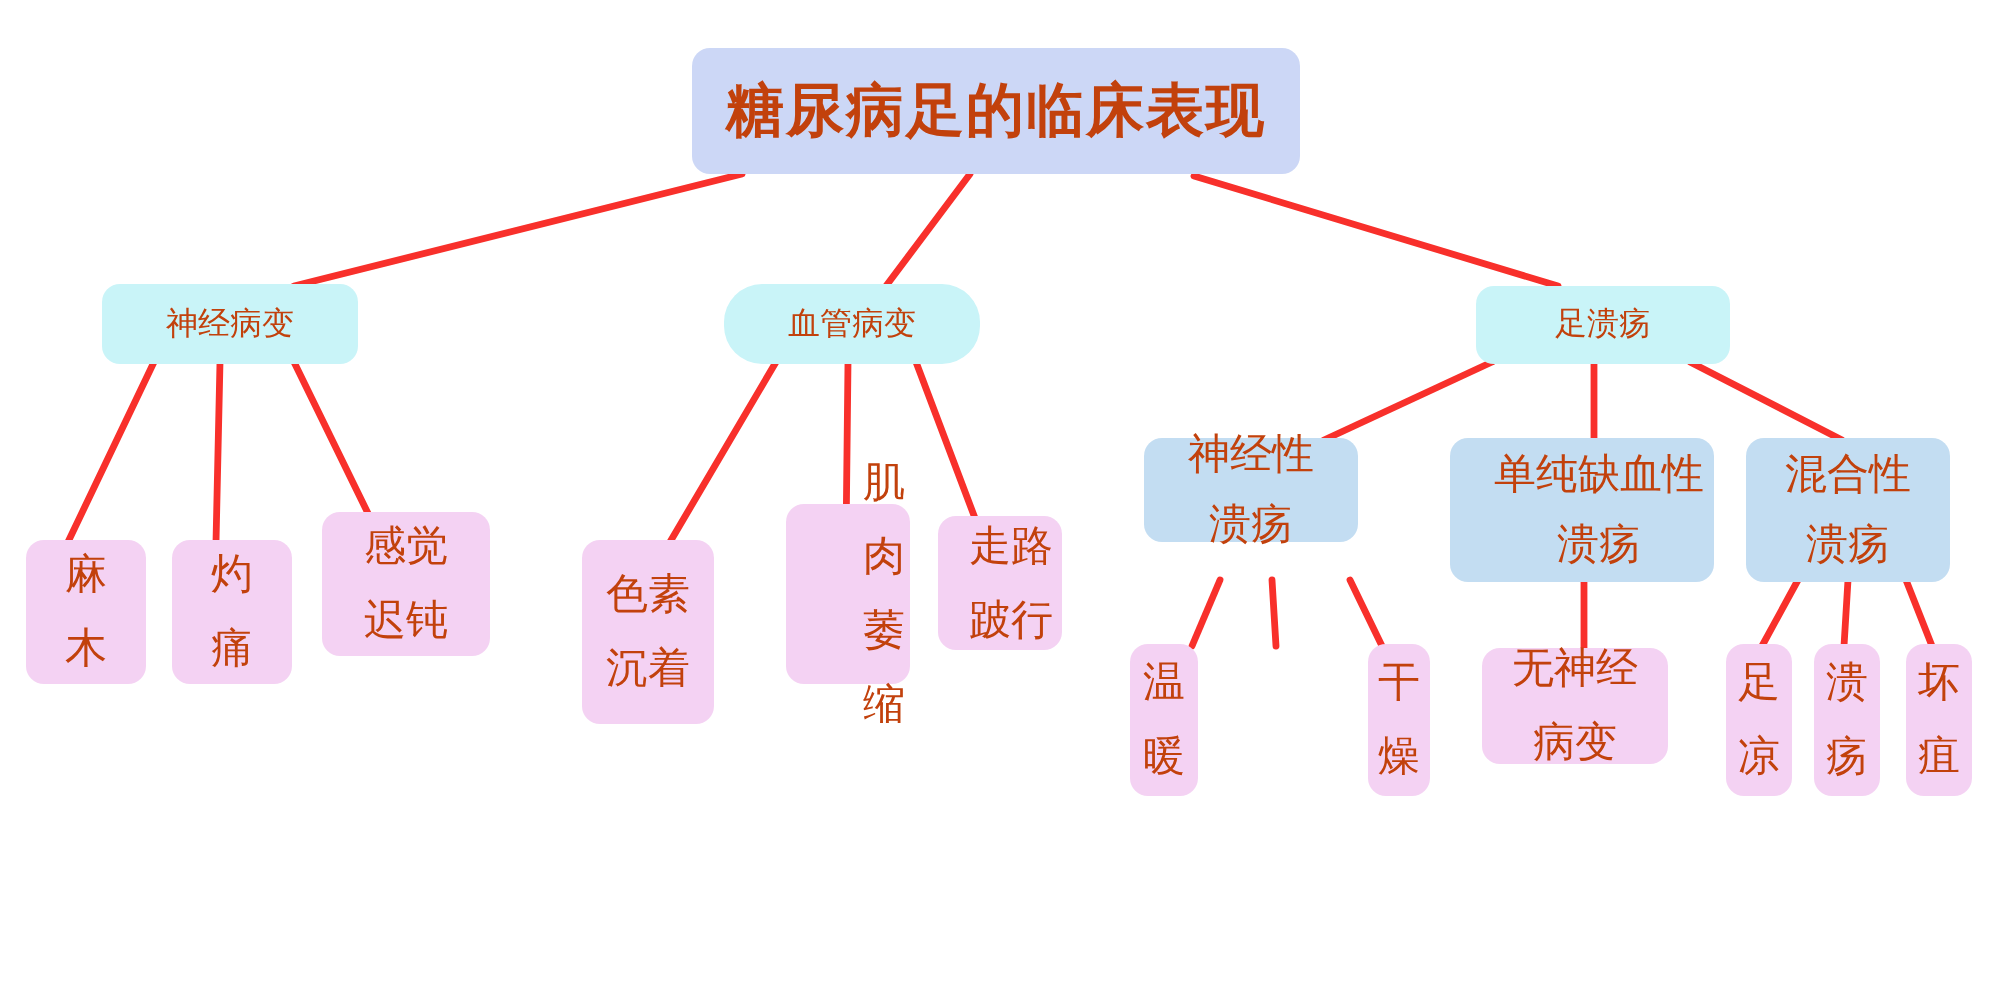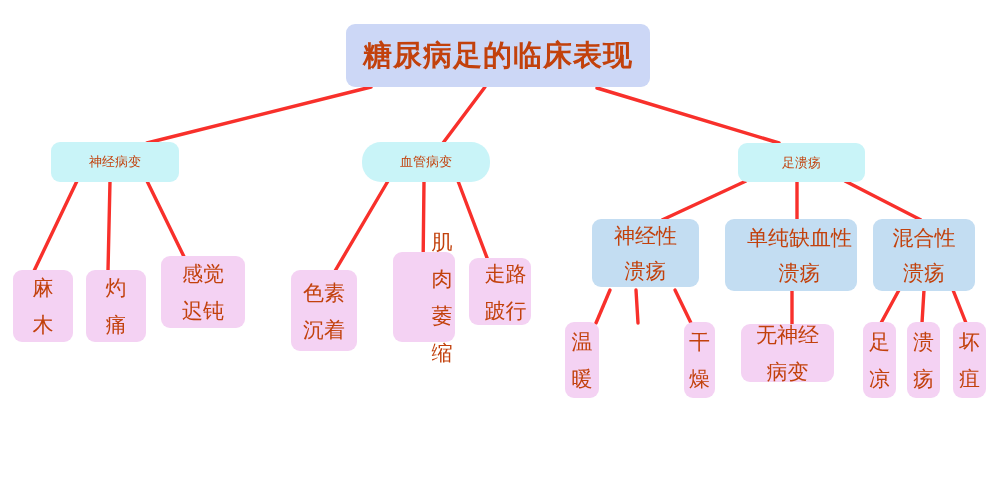--- a/index.html
+++ b/index.html
@@ -16,21 +16,21 @@
   .node {
     position: absolute; z-index: 2;
     display: flex; align-items: center; justify-content: center;
     text-align: center; white-space: pre-line;
     border-radius: 9px;
     color: #c2410c;
     font-weight: 500;
     box-sizing: border-box;
   }
   .c-root { background: #ccd7f6; font-size: 29px; font-weight: 600; letter-spacing: 1px; }
-  .c-cyan { background: #c9f4f8; font-size: 13px; }
+  .c-cyan { background: #c9f4f8; font-size: 16px; }
   .c-blue { background: #c3ddf2; font-size: 21px; line-height: 35px; }
   .c-pink { background: #f4d2f3; font-size: 21px; line-height: 37px; }
 </style>
 </head>
 <body>
 
 <div class="canvas">
 
   <svg class="edges" width="1000" height="500" viewBox="0 0 1000 500">
     <line x1="371" y1="87" x2="147" y2="143"></line>
@@ -60,28 +60,28 @@
   <div class="node c-cyan" style="left:362px; top:142px; width:128px; height:40px;border-radius:19px;">血管病变</div>
   <div class="node c-cyan" style="left:738px; top:143px; width:127px; height:39px;">足溃疡</div>
 
   <div class="node c-pink" style="left:13px; top:270px; width:60px; height:72px;">麻
 木</div>
   <div class="node c-pink" style="left:86px; top:270px; width:60px; height:72px;">灼
 痛</div>
   <div class="node c-pink" style="left:161px; top:256px; width:84px; height:72px;">感觉
 迟钝</div>
 
-  <div class="node c-pink" style="left:291px; top:270px; width:66px; height:81px;">色素
+  <div class="node c-pink" style="left:291px; top:270px; width:66px; height:92px;">色素
 沉着</div>
   <div class="node c-pink" style="left:393px; top:252px; width:62px; height:90px;padding-left:36px;">肌肉
 萎缩</div>
   <div class="node c-pink" style="left:469px; top:258px; width:62px; height:67px;padding-left:11px;">走路
 跛行</div>
 
-  <div class="node c-blue" style="left:592px; top:219px; width:107px; height:68px;">神经性
+  <div class="node c-blue" style="left:572px; top:219px; width:107px; height:52px;">神经性
 溃疡</div>
   <div class="node c-blue" style="left:725px; top:219px; width:132px; height:72px;padding-left:17px;">单纯缺血性
 溃疡</div>
   <div class="node c-blue" style="left:873px; top:219px; width:102px; height:72px;">混合性
 溃疡</div>
 
   <div class="node c-pink" style="left:565px; top:322px; width:34px; height:76px;">温
 暖</div>
   <div class="node c-pink" style="left:684px; top:322px; width:31px; height:76px;">干
 燥</div>

